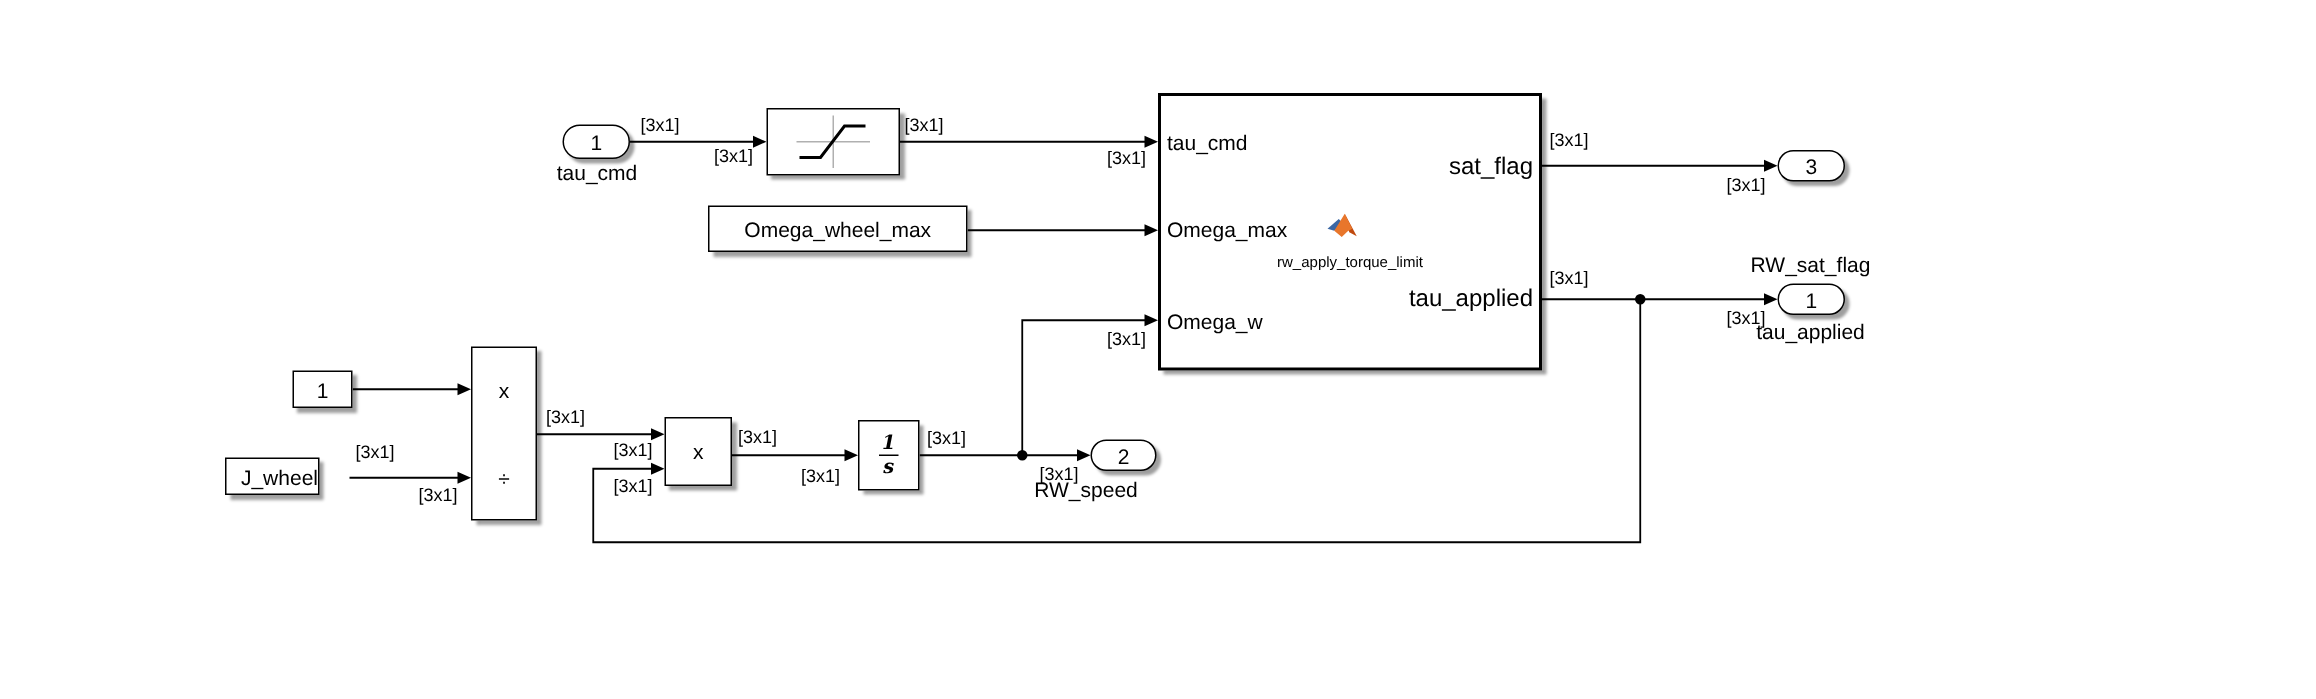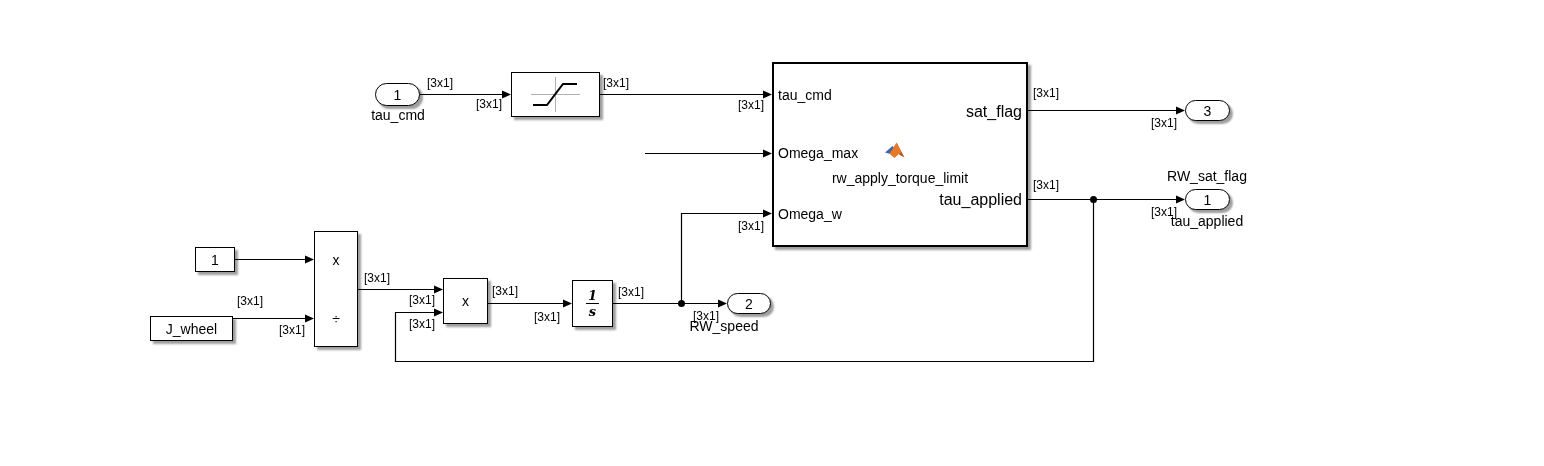--- a/index.html
+++ b/index.html
@@ -8,21 +8,21 @@
   .wires-svg{position:absolute;left:0;top:0;width:1544px;height:466px;}
   .block{position:absolute;background:#fff;border:1px solid #000;box-sizing:border-box;
          box-shadow:3px 3px 2px rgba(0,0,0,0.38);}
   .oval{border-radius:12px;display:flex;align-items:center;justify-content:center;font-size:14px;}
   .const{display:flex;align-items:center;justify-content:center;font-size:14px;}
   .dim{position:absolute;font-size:12px;white-space:nowrap;line-height:13px;}
   .pname{position:absolute;font-size:14px;white-space:nowrap;transform:translateX(-50%);line-height:15px;}
   .mlfn{border-width:2px;}
   .mlfn .pin{position:absolute;left:4px;font-size:14px;line-height:15px;white-space:nowrap;}
   .mlfn .pout{position:absolute;right:4px;font-size:16px;line-height:15px;white-space:nowrap;}
-  .mlfn .fnname{position:absolute;left:50%;transform:translateX(-50%);font-size:14px;white-space:nowrap;}
+  .mlfn .fnname{position:absolute;left:50%;transform:translateX(-50%);font-size:10px;white-space:nowrap;}
   .mlfn .logo{position:absolute;}
   .opdiv{position:absolute;left:0;right:0;text-align:center;font-size:14px;line-height:16px;}
   .prod{display:flex;align-items:center;justify-content:center;font-size:14px;}
   .integ{display:flex;flex-direction:column;align-items:center;justify-content:center;
          font-family:"DejaVu Serif",serif;font-style:italic;font-weight:bold;font-size:13px;line-height:13px;}
   .fracbar{width:13px;border-top:1.5px solid #000;margin:1px 0;}
 </style>
 </head>
 <body>
 
@@ -69,20 +69,23 @@
   <div class="block" style="left:511px;top:72px;width:89px;height:45px;">
     <svg width="87" height="43">
       <g stroke-width="1" stroke="#b0b0b0">
         <line x1="19" y1="21.5" x2="68" y2="21.5"></line>
         <line x1="43.5" y1="4" x2="43.5" y2="39"></line>
       </g>
       <polyline points="21,32 35,32 51,11 65,11" fill="none" stroke-width="2" stroke="#000000"></polyline>
     </svg>
   </div>
 
+  <div class="block const" style="left:472px;top:137px;width:173px;height:31px;">
+    <span>Omega_wheel_max</span>
+  </div>
 
   <div class="block mlfn" style="left:772px;top:62px;width:256px;height:185px;">
     <span class="pin" style="top:24px;">tau_cmd</span>
     <span class="pin" style="top:82px;">Omega_max</span>
     <span class="pin" style="top:143px;">Omega_w</span>
     <span class="pout" style="top:40px;">sat_flag</span>
     <span class="pout" style="top:128px;">tau_applied</span>
     <svg class="logo" style="left:110px;top:76px;" width="22" height="22" viewBox="0 0 22 22">
       <polygon points="1,12.5 8.5,6 11.5,9 5.5,13.8" fill="#3b67a4"></polygon>
       <polygon points="12.5,2.5 20.5,17.5 15.5,14.8" fill="#c04a0e"></polygon>
@@ -98,21 +101,21 @@
 
   <div class="block oval" style="left:1185px;top:189px;width:45px;height:21px;">
     <span>1</span>
   </div>
   <div class="pname" style="left:1207px;top:214px;">tau_applied</div>
 
   <div class="block const" style="left:195px;top:247px;width:40px;height:25px;">
     <span>1</span>
   </div>
 
-  <div class="block const" style="left:150px;top:316px;width:83px;height:25px;">
+  <div class="block const" style="left:150px;top:305px;width:63px;height:25px;justify-content:flex-end;">
     <span>J_wheel</span>
   </div>
 
   <div class="block" style="left:314px;top:231px;width:44px;height:116px;">
     <span class="opdiv" style="top:20px;">x</span>
     <span class="opdiv" style="top:79px;">÷</span>
   </div>
 
   <div class="block prod" style="left:443px;top:278px;width:45px;height:46px;">
     <span>x</span>

